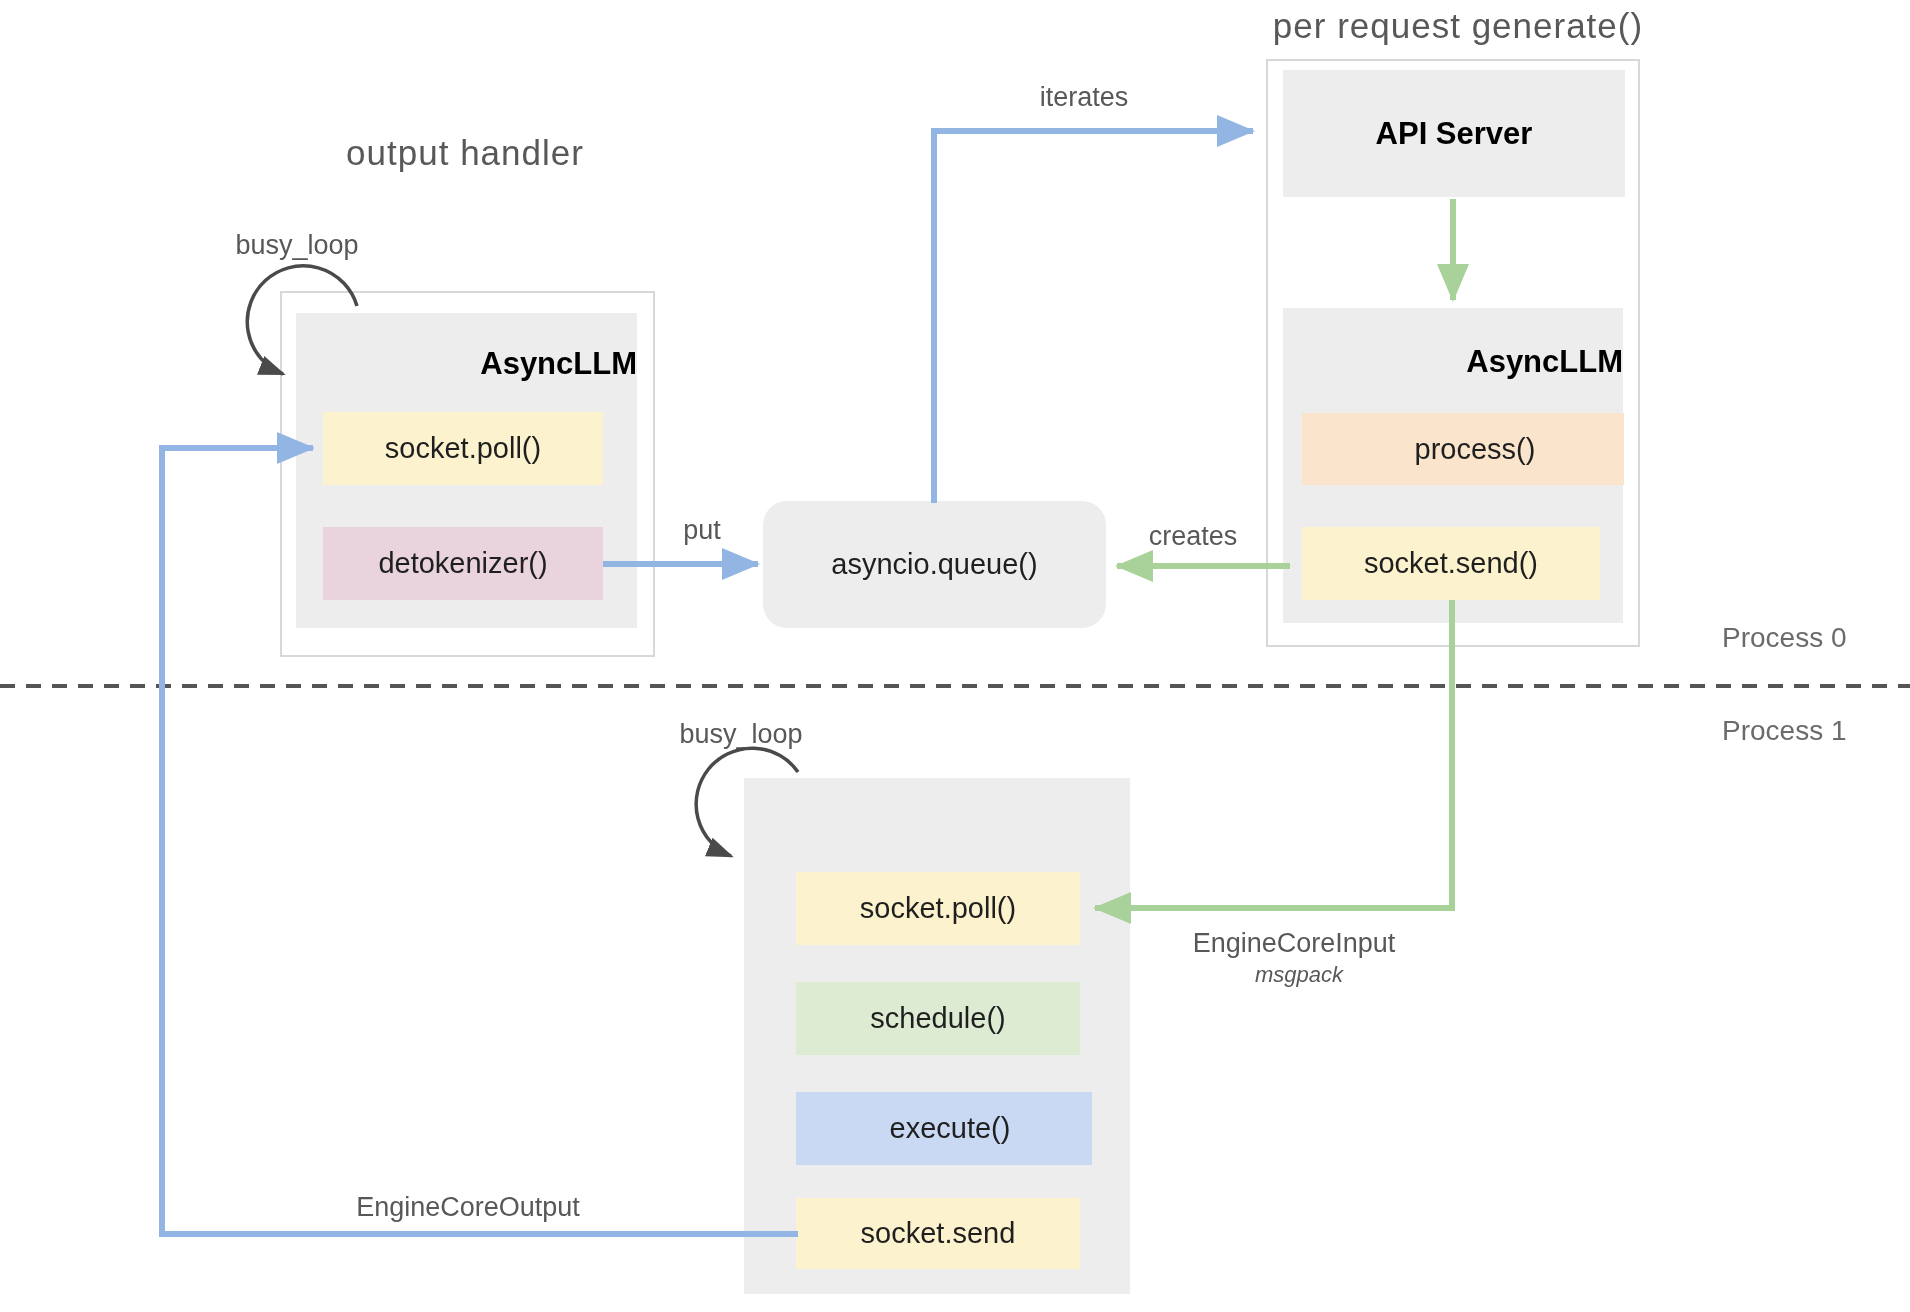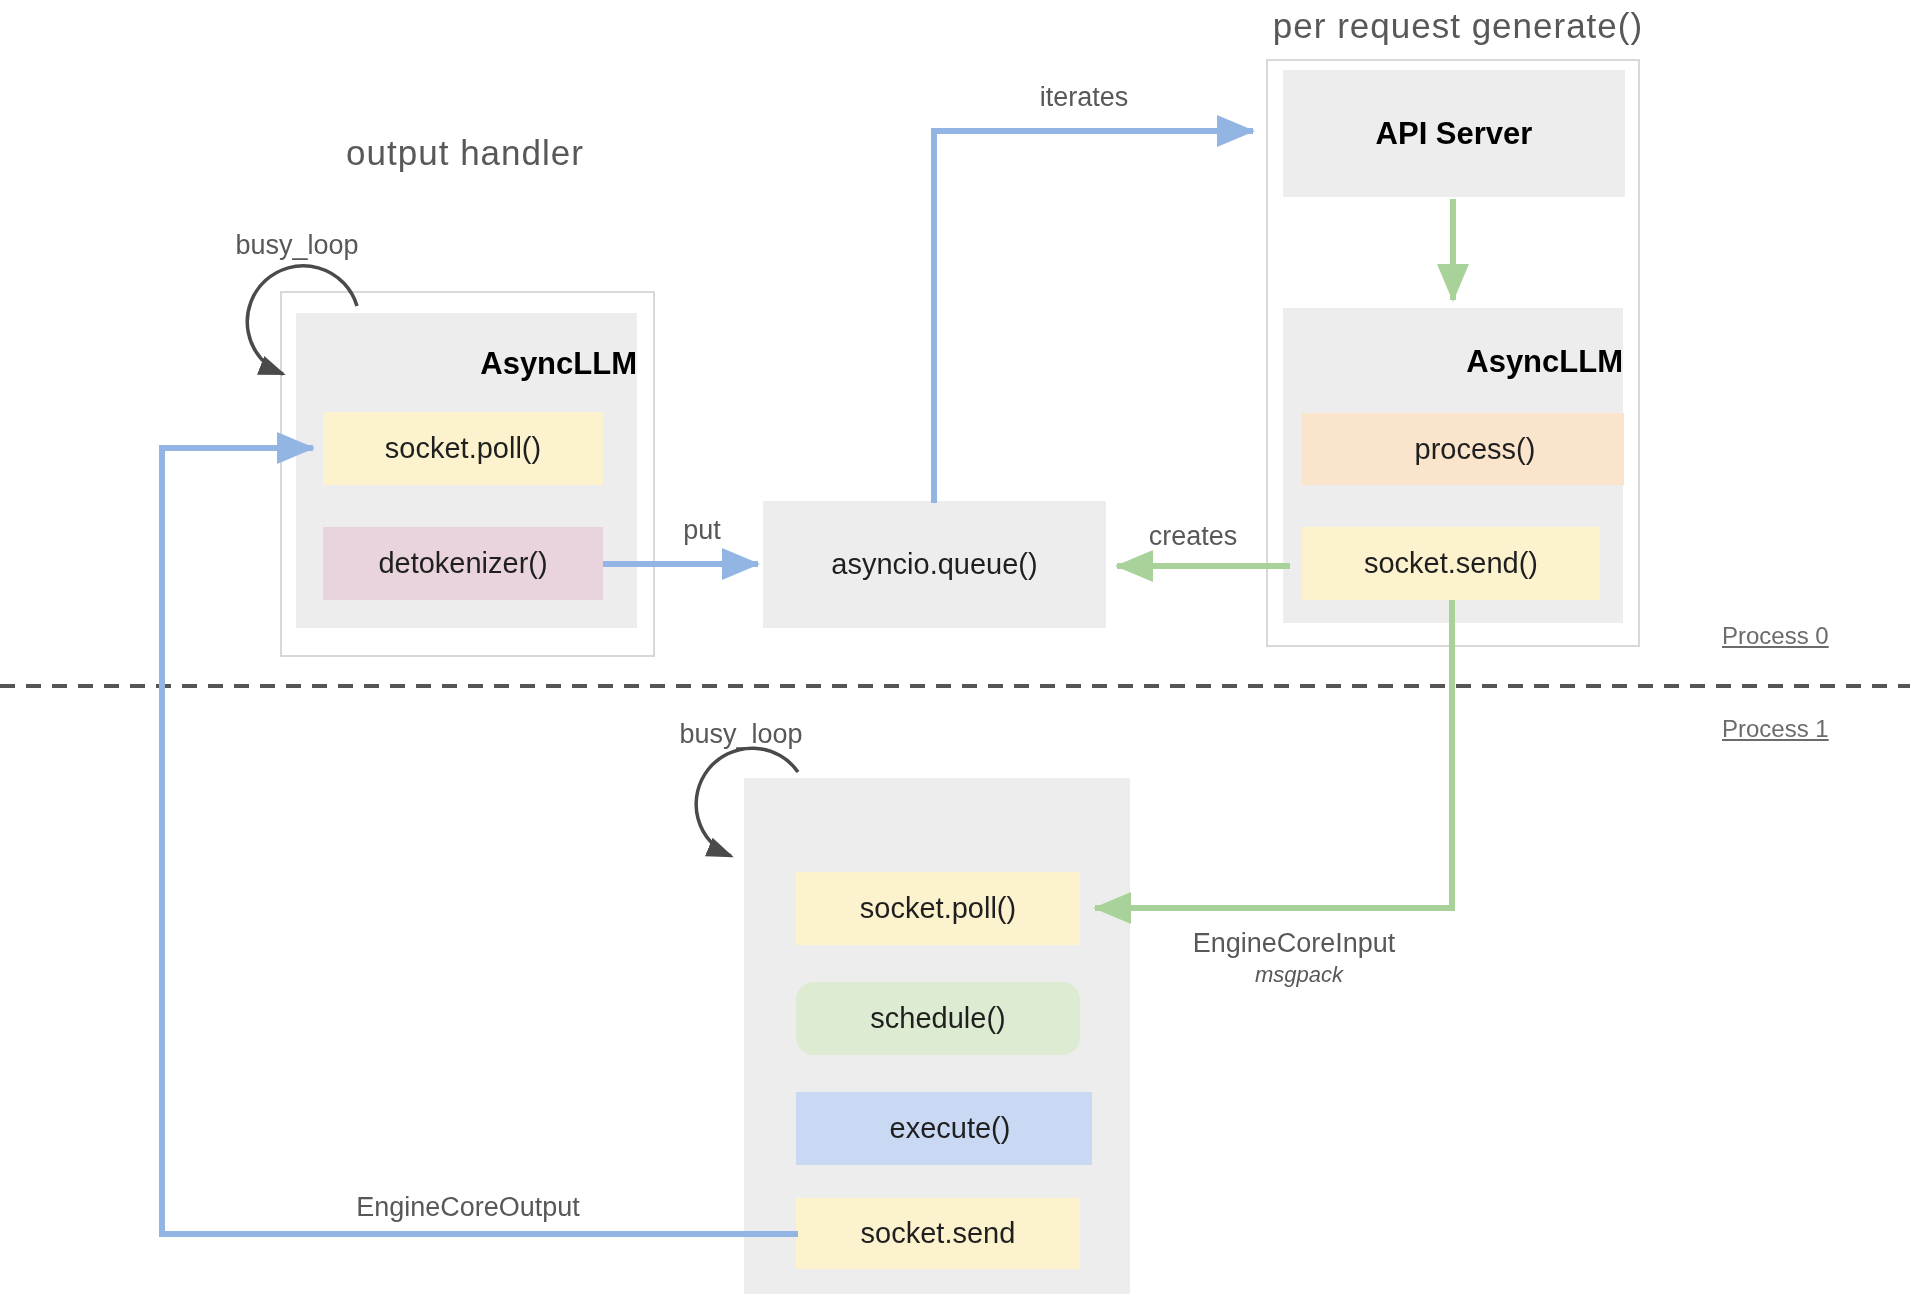--- a/index.html
+++ b/index.html
@@ -9,21 +9,21 @@
     --method-green:#dcebd1; --method-blue:#c9d9f3;
     --text-dark:#1f1f1f; --text-gray:#58585a; --text-process:#6b6b6b; --dashed:#555555;
   }
   html,body{margin:0;padding:0;background:#ffffff;}
   body{font-family:"Liberation Sans", sans-serif;}
   #canvas{position:relative;width:1910px;height:1312px;background:#fff;overflow:hidden;}
   .abs{position:absolute;}
   .section-title{font-size:35px;font-weight:normal;color:var(--text-gray);letter-spacing:1px;white-space:nowrap;text-align:center;}
   .small-label{font-size:27px;color:var(--text-gray);white-space:nowrap;text-align:center;}
   .italic-label{font-size:22px;font-style:italic;color:var(--text-gray);white-space:nowrap;text-align:center;}
-  .process-label{font-size:24px;color:var(--text-process);white-space:nowrap;text-decoration:underline;}
+  .process-label{font-size:28px;color:var(--text-process);white-space:nowrap;}
   .outer-box{background:#ffffff;border:2px solid var(--box-border);box-sizing:border-box;}
   .gray-box{background:var(--box-gray);box-sizing:border-box;}
   .node-title{font-size:31px;font-weight:bold;color:#000;text-align:right;white-space:nowrap;}
   .method{position:absolute;display:flex;align-items:center;justify-content:center;
           font-size:29px;color:var(--text-dark);white-space:nowrap;}
   .m-yellow{background:var(--method-yellow);} .m-pink{background:var(--method-pink);}
   .m-orange{background:var(--method-orange);} .m-green{background:var(--method-green);}
   .m-blue{background:var(--method-blue);padding-left:12px;}
   .queue-label{font-size:29px;color:var(--text-dark);}
   svg.overlay{position:absolute;left:0;top:0;pointer-events:none;}
@@ -53,37 +53,37 @@
   <div class="abs process-label" style="left:1722px;top:622px;">Process 0</div>
   <div class="abs process-label" style="left:1722px;top:715px;">Process 1</div>
 
   <div class="abs outer-box" style="left:280px;top:291px;width:375px;height:366px;"></div>
   <div class="abs gray-box" style="left:296px;top:313px;width:341px;height:315px;">
     <div class="node-title" style="margin-top:33px;">AsyncLLM</div>
     <div class="method m-yellow" style="left:27px;top:99px;width:280px;height:73px;">socket.poll()</div>
     <div class="method m-pink" style="left:27px;top:214px;width:280px;height:73px;">detokenizer()</div>
   </div>
 
-  <div class="abs gray-box" style="left:763px;top:501px;width:343px;height:127px;display:flex;align-items:center;justify-content:center;">
+  <div class="abs gray-box" style="left:763px;top:501px;width:343px;height:127px;display:flex;align-items:center;justify-content:center;border-radius:24px;">
     <span class="queue-label">asyncio.queue()</span>
   </div>
 
   <div class="abs outer-box" style="left:1266px;top:59px;width:374px;height:588px;"></div>
   <div class="abs gray-box" style="left:1283px;top:70px;width:342px;height:127px;display:flex;align-items:center;justify-content:center;">
     <span class="node-title">API Server</span>
   </div>
   <div class="abs gray-box" style="left:1283px;top:308px;width:340px;height:315px;">
     <div class="node-title" style="margin-top:36px;">AsyncLLM</div>
     <div class="method m-orange" style="left:19px;top:105px;width:298px;height:72px;padding-left:24px;">process()</div>
     <div class="method m-yellow" style="left:19px;top:219px;width:298px;height:73px;">socket.send()</div>
   </div>
 
   <div class="abs gray-box" style="left:744px;top:778px;width:386px;height:516px;">
     <div class="method m-yellow" style="left:52px;top:94px;width:284px;height:73px;">socket.poll()</div>
-    <div class="method m-green" style="left:52px;top:204px;width:284px;height:73px;border-radius:18px;">schedule()</div>
+    <div class="method m-green" style="left:52px;top:204px;width:284px;height:73px;">schedule()</div>
     <div class="method m-blue" style="left:52px;top:314px;width:284px;height:73px;">execute()</div>
     <div class="method m-yellow" style="left:52px;top:420px;width:284px;height:71px;">socket.send</div>
   </div>
 
   <svg class="overlay" width="1910" height="1312" viewBox="0 0 1910 1312">
     <defs>
       <marker id="ab" markerUnits="userSpaceOnUse" markerWidth="40" markerHeight="34" refX="36" refY="17" orient="auto">
         <path d="M0,1 L38,17 L0,33 Z" style="fill:var(--arrow-blue)"></path>
       </marker>
       <marker id="ag" markerUnits="userSpaceOnUse" markerWidth="40" markerHeight="34" refX="36" refY="17" orient="auto">

